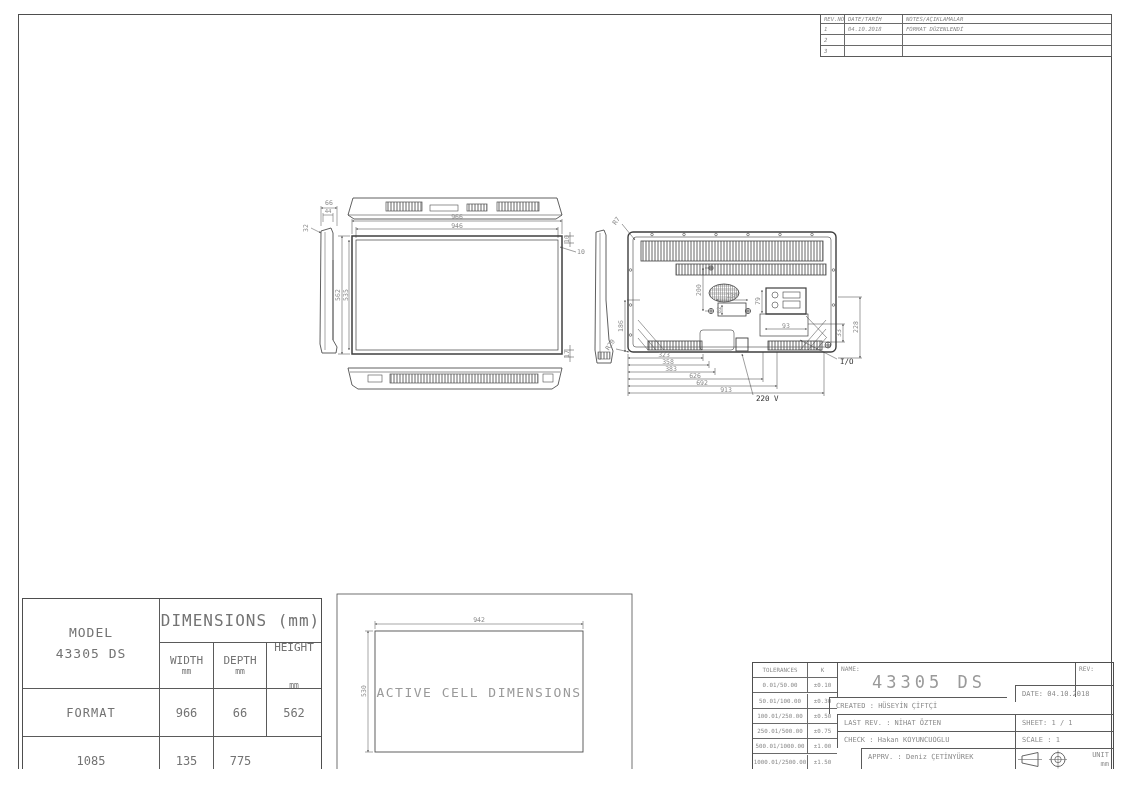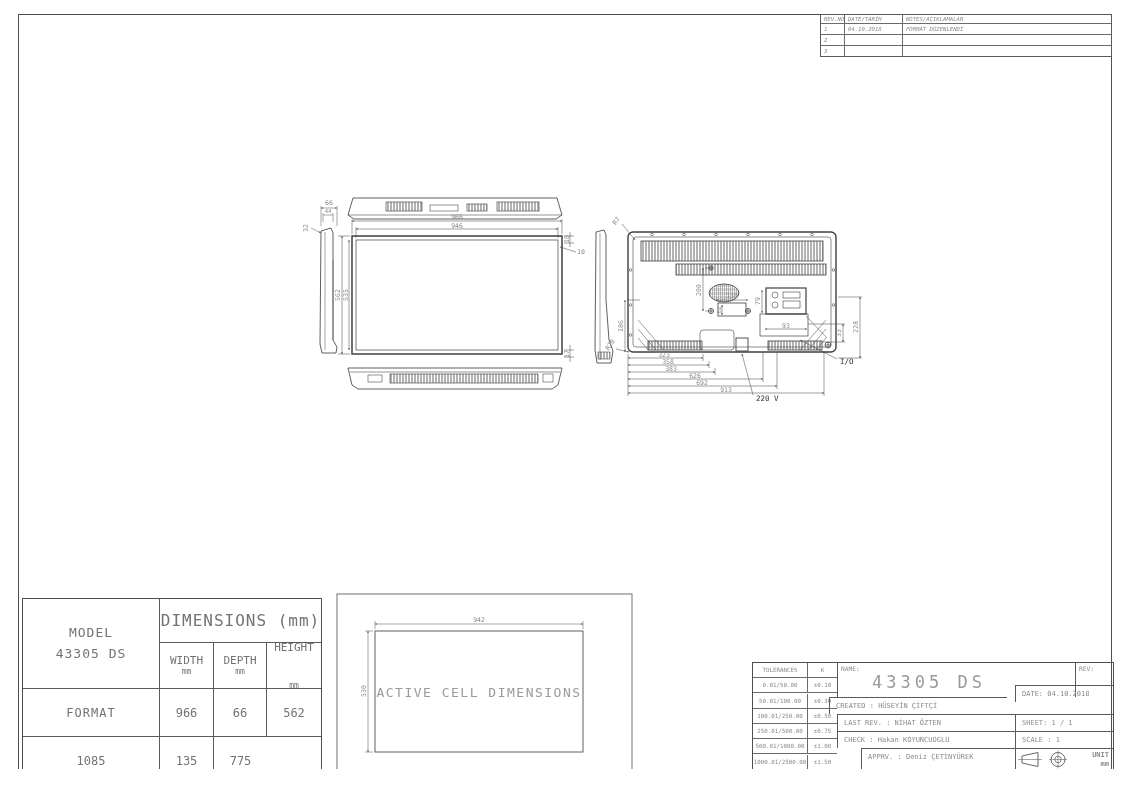--- a/index.html
+++ b/index.html
@@ -44,21 +44,21 @@
   .tol>div{border-right:1px solid #6a6a6a;border-bottom:1px solid #6a6a6a;display:flex;align-items:center;justify-content:center;height:14.1px;}
   .tol>div:nth-child(2n){border-right:none;}
   .tol>div.last{border-bottom:none;}
   .small-lab{font-size:6.2px;position:absolute;left:3px;top:2px;}
   .name-val{position:absolute;left:34px;top:9px;font-size:17px;letter-spacing:4px;color:#9a9a9a;}
   .rev-val{position:absolute;left:16px;right:0;top:11px;text-align:center;font-size:17px;color:#9a9a9a;margin-left:40px;}
   .tb-line{position:absolute;left:6px;top:4px;font-size:7px;white-space:nowrap;}
   .brand{position:absolute;left:6px;top:2px;font-size:15px;font-weight:bold;letter-spacing:1px;
          font-family:"Liberation Sans",sans-serif;color:transparent;-webkit-text-stroke:0.9px #777;}
   .company{position:absolute;right:4px;top:2px;font-size:5.6px;text-align:right;line-height:1.5;}
-  .unit-box{position:absolute;right:4px;top:2px;font-size:7px;text-align:right;line-height:1.3;font-weight:bold;}
+  .unit-box{position:absolute;right:4px;top:2px;font-size:7px;text-align:right;line-height:1.3;}
 </style>
 </head>
 <body>
 
 <div class="sheet">
   <div class="frame"></div>
 
   <svg width="1130" height="799" viewBox="0 0 1130 799">
     <defs>
       <pattern id="vl" width="3" height="8" patternUnits="userSpaceOnUse">

